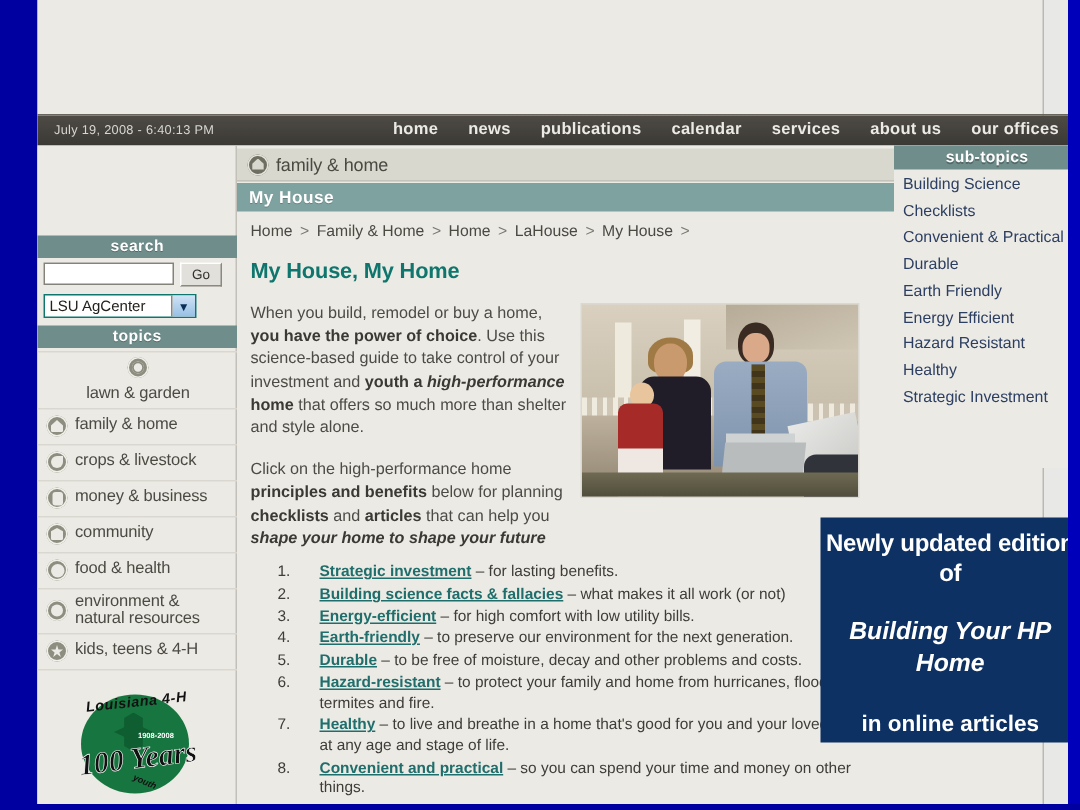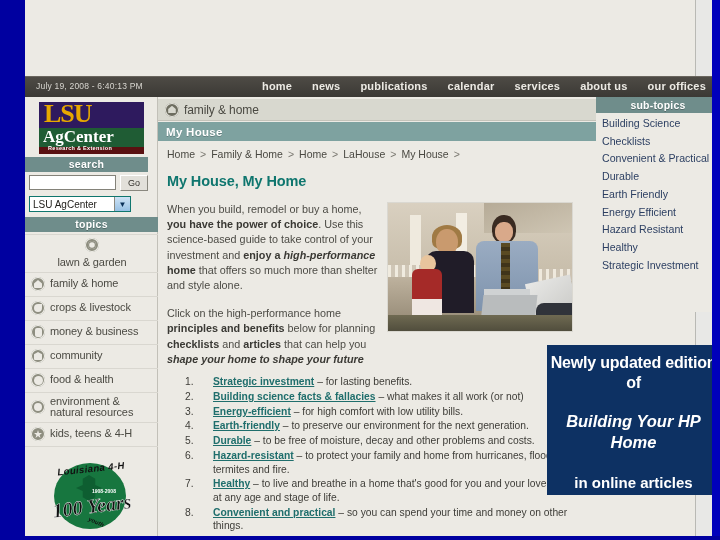--- a/index.html
+++ b/index.html
@@ -121,21 +121,21 @@
   .logo-res span {
     position:absolute; left:9px; top:-2px; font-size:5.5px; color:#fff; letter-spacing:.3px;
     font-weight:bold;
   }
 
   .sec-head {
     height:15px; background:#6f8d8b; color:#fff; font-size:10.5px; font-weight:bold;
     text-align:center; line-height:15px; letter-spacing:.3px;
     text-shadow:0 1px 0 rgba(0,0,0,.25);
   }
-  .search-head { position:absolute; left:0; top:60px; width:123px; }
+  .search-head { position:absolute; left:0; top:60px; width:133px; }
   .search-box { position:absolute; left:4px; top:78px; width:125px; }
   .search-row { display:flex; }
   .search-input {
     width:87px; height:15px; border:1px solid #848279; background:#fff;
     font-size:9px; padding:0 2px; font-family:"Liberation Sans",sans-serif;
   }
   .go-btn {
     margin-left:4px; width:28px; height:16px; font-size:9px;
     background:#e2e0da; border:1px solid #8a887f; border-top-color:#fff; border-left-color:#fff;
     color:#33312c; cursor:pointer; font-family:"Liberation Sans",sans-serif;
@@ -374,31 +374,20 @@
       <a href="#">services</a>
       <a href="#">about us</a>
       <a href="#">our offices</a>
     </div>
     <div class="navbar-blue"></div>
   </div>
   <div class="nav-underline"></div>
 
   <div class="sidebar">
 
-    <div class="logo-box">
-      <div class="logo-lsu">
-          <span>LSU</span>
-        </div>
-      <div class="logo-ag">
-          <span>AgCenter</span>
-        </div>
-      <div class="logo-res">
-          <span>Research &amp; Extension</span>
-        </div>
-    </div>
 
     <div class="sec-head search-head">search</div>
 
     <div class="search-box">
       <div class="search-row">
         <input class="search-input" type="text" placeholder="" style="">
         <button class="go-btn">Go</button>
       </div>
       <div class="select-row">
         <div class="sel">
@@ -474,21 +463,21 @@
       <span class="sep">&gt;</span>
       <a href="#">LaHouse</a>
       <span class="sep">&gt;</span>
       <a href="#">My House</a>
       <span class="sep">&gt;</span>
     </div>
 
     <div class="art-title">My House, My Home</div>
 
     <div class="art-body">
-      <p><span>When you build, remodel or buy a home, </span><b>you have the power of choice</b><span>. Use this science-based guide to take control of your investment and </span><b>enjoy a </b><b><i>high-performance</i></b><b> home</b><span> that offers so much more than shelter and style alone.</span></p>
+      <p><span>When you build, remodel or buy a home, </span><b>you have the power of choice</b><span>. Use this science-based guide to take control of your investment and </span><b>youth a </b><b><i>high-performance</i></b><b> home</b><span> that offers so much more than shelter and style alone.</span></p>
       <p class="sec"><span>Click on the high-performance home </span><b>principles and benefits</b><span> below for planning </span><b>checklists</b><span> and </span><b>articles</b><span> that can help you </span><b><i>shape your home to shape your future</i></b></p>
     </div>
 
     <div class="photo">
       <div class="house"></div>
         <div class="roof"></div>
       <div class="col1"></div>
         <div class="col2"></div>
       <div class="rail"></div>
         <div class="rail2"></div>

